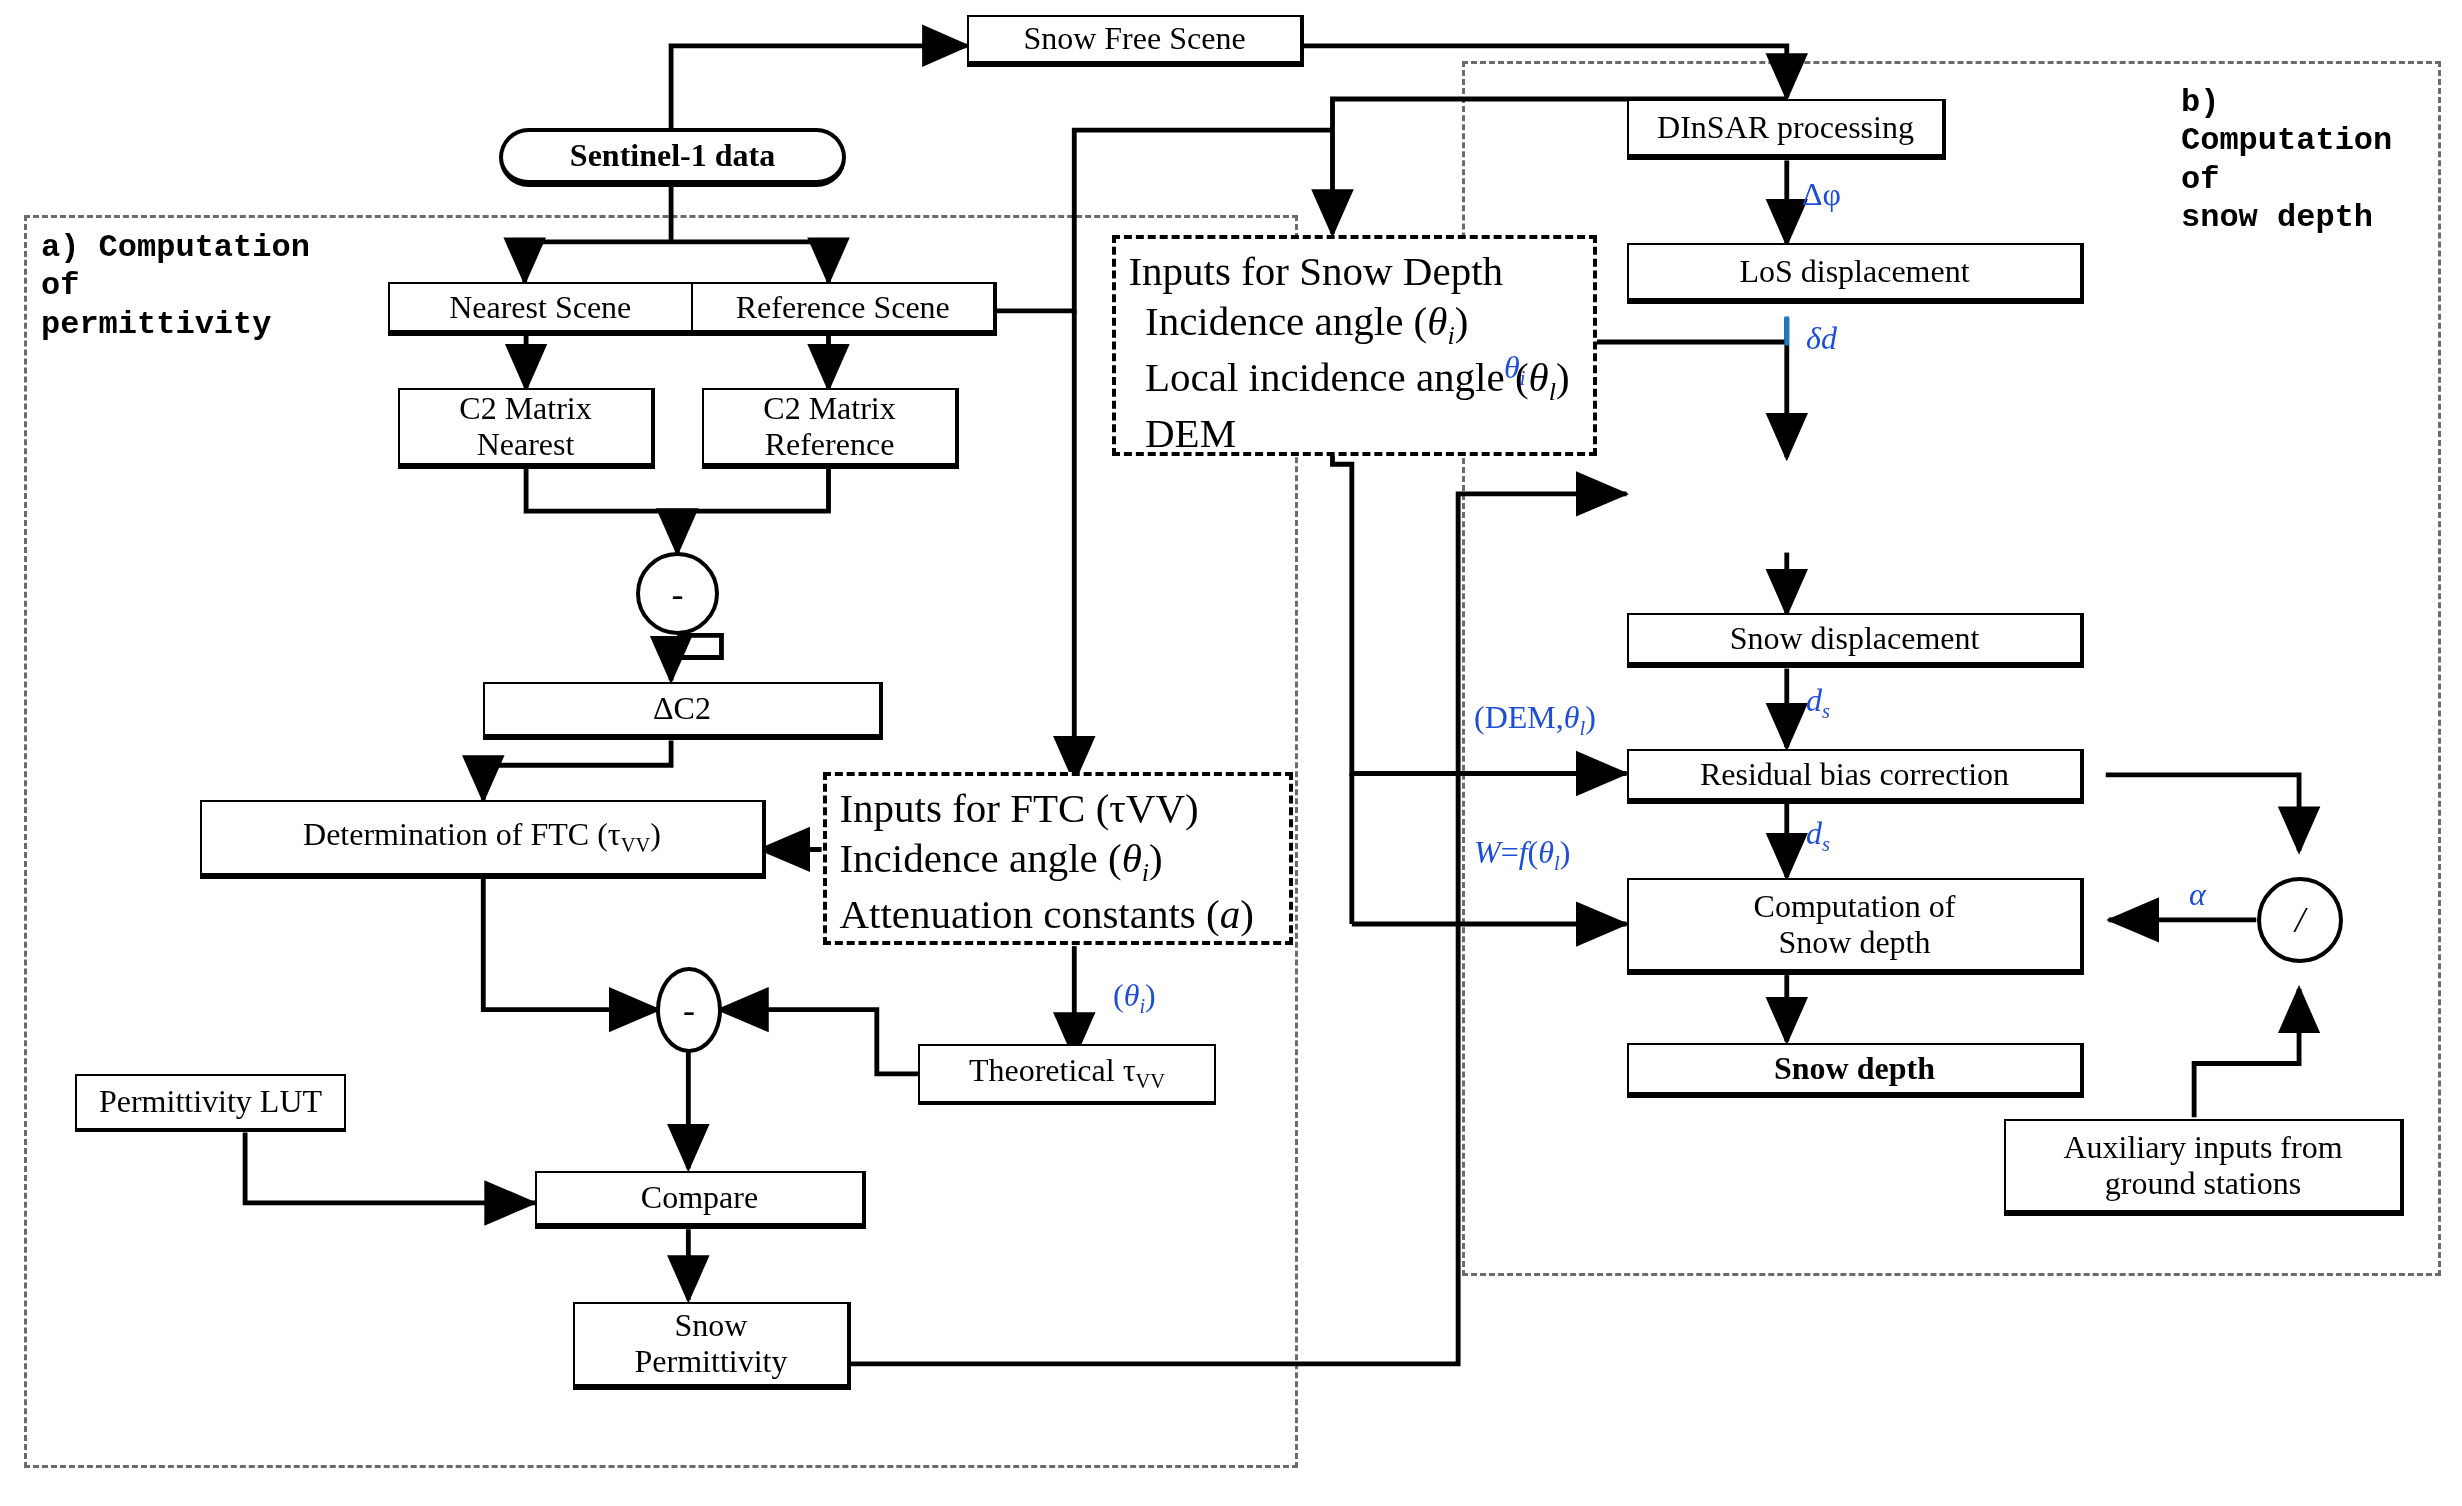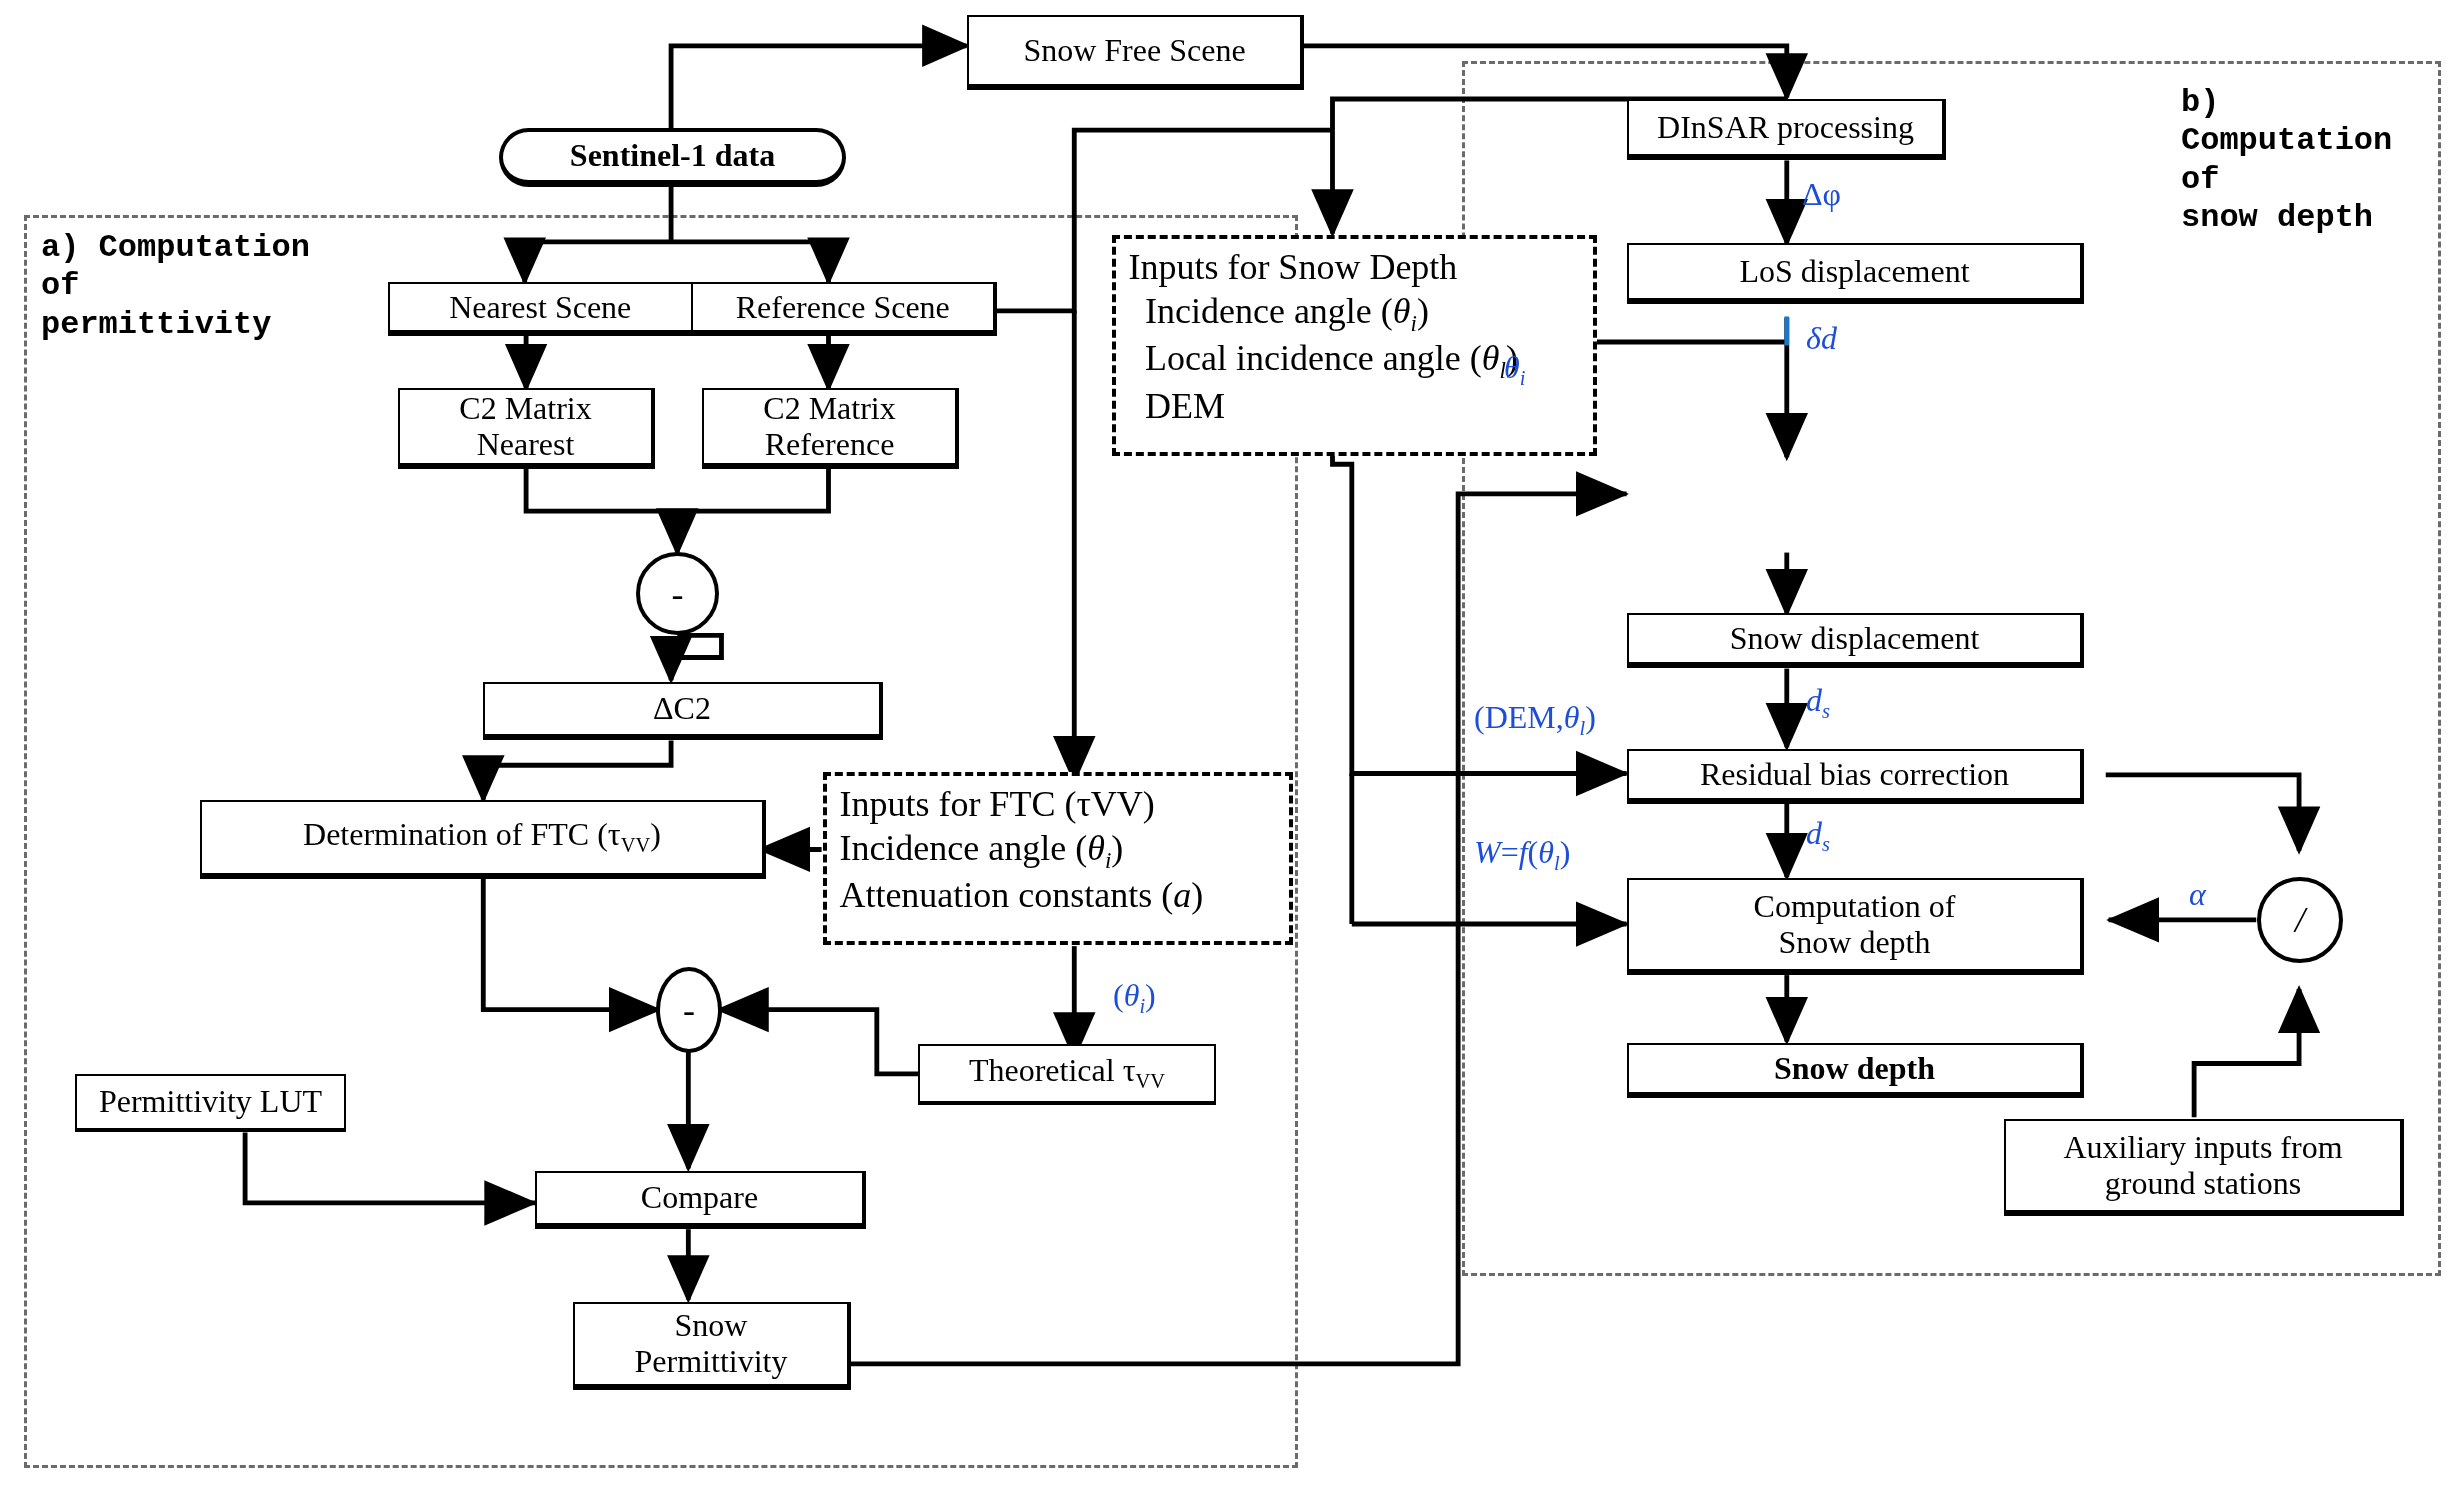--- a/index.html
+++ b/index.html
@@ -51,21 +51,21 @@
   }
   .splitbox > div + div{border-left:2.8px solid #000;}
 
   
   .dashbox{
     position:absolute;box-sizing:border-box;
     border:4.1px dashed #000;
     background:#fff;
     z-index:3;
     padding:7px 9.7px 7px 12.4px;
-    font-size:36px;line-height:1.22;
+    font-size:41px;line-height:1.22;
     font-family:"Liberation Serif", serif;
   }
   .dashbox .ln{white-space:nowrap;display:block;}
   .dashbox .ind{padding-left:16.6px;}
 
   
   .sectionframe{
     position:absolute;box-sizing:border-box;
     border:3.5px dashed #6b6b6b;
     background:transparent;
@@ -191,21 +191,21 @@
 
       <path d="M3178,1618 L3178,1540 L3330,1540 L3330,1432" marker-end="url(#ah)"></path>
 
       <path d="M3268,1332 L3054,1332" marker-end="url(#ahs)"></path>
 
     </g>
 
     <line x1="2588" y1="458" x2="2588" y2="500" stroke="#1f77c4" stroke-width="7"></line>
   </svg>
 
-  <div class="node" style="left:967px;top:15px;width:337px;height:75px;">Snow Free Scene</div>
+  <div class="node" style="left:967px;top:15px;width:337px;height:52px;">Snow Free Scene</div>
 
   <div class="node stadium" style="left:499px;top:128px;width:347px;height:59px;">Sentinel-1 data</div>
 
   <div class="splitbox" style="left:388px;top:282px;width:609px;height:54px;">
     <div>Nearest Scene</div>
     <div>Reference Scene</div>
   </div>
 
   <div class="node" style="left:398px;top:388px;width:257px;height:81px;white-space:pre-line;">C2 Matrix
 Nearest</div>

